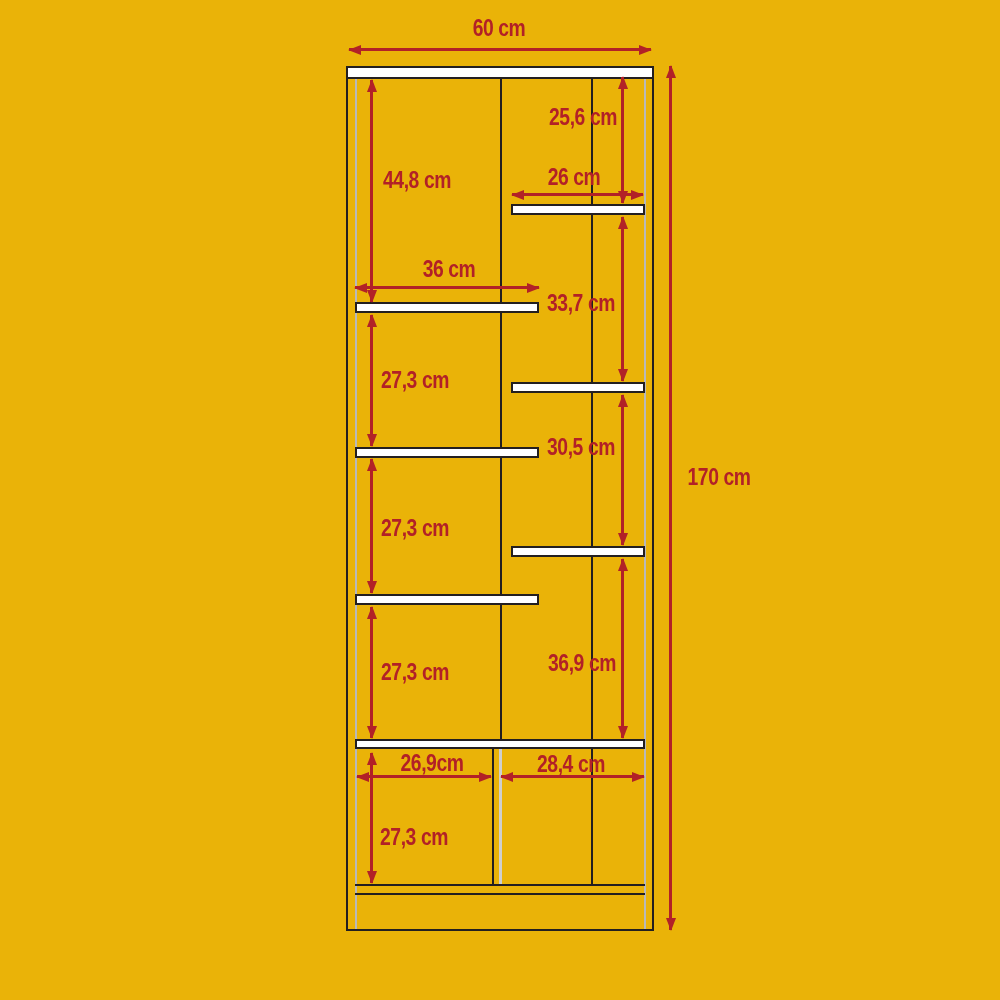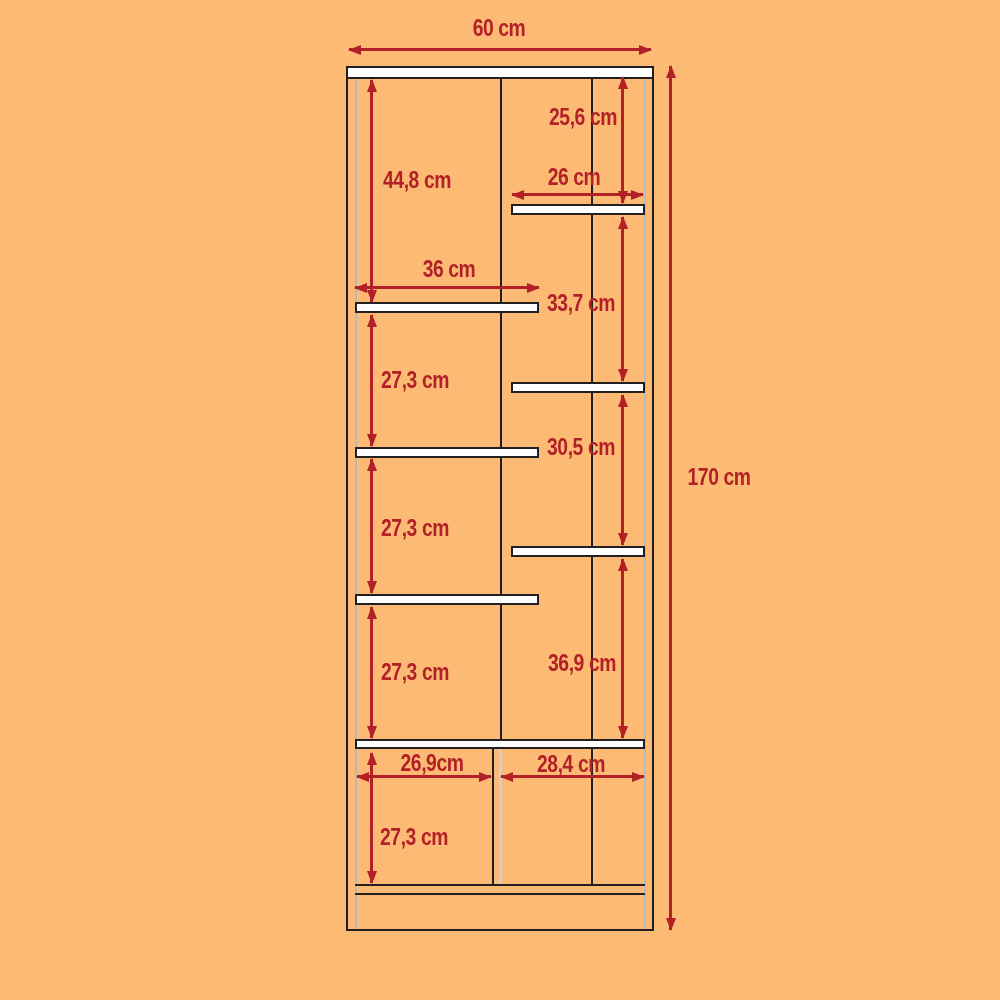--- a/index.html
+++ b/index.html
@@ -4,21 +4,21 @@
 <style>
   :root{
     --red:#b22127;
     --blk:#231f20;
     --gry:#b9b9b9;
     --seam:#cfcfcf;
   }
   *{margin:0;padding:0;box-sizing:border-box;}
   html,body{background:#ffffff;}
   body{width:1000px;height:1000px;font-family:"Liberation Sans",sans-serif;overflow:hidden;}
-  .canvas{position:relative;width:1000px;height:1000px;background:#fdba74;}
+  .canvas{position:relative;width:1000px;height:1000px;background:#eab308;}
   .abs{position:absolute;}
   .blk{background:var(--blk);z-index:1;}
   .gry{background:var(--gry);z-index:1;}
   .seam{background:var(--seam);z-index:1;}
   .panel{background:#ffffff;border:2px solid var(--blk);z-index:2;}
   .shelf{background:#ffffff;border:2px solid var(--blk);z-index:2;}
   
   .dim{background:var(--red);z-index:3;}
   .dim-v{width:3px;}
   .dim-h{height:3px;}

